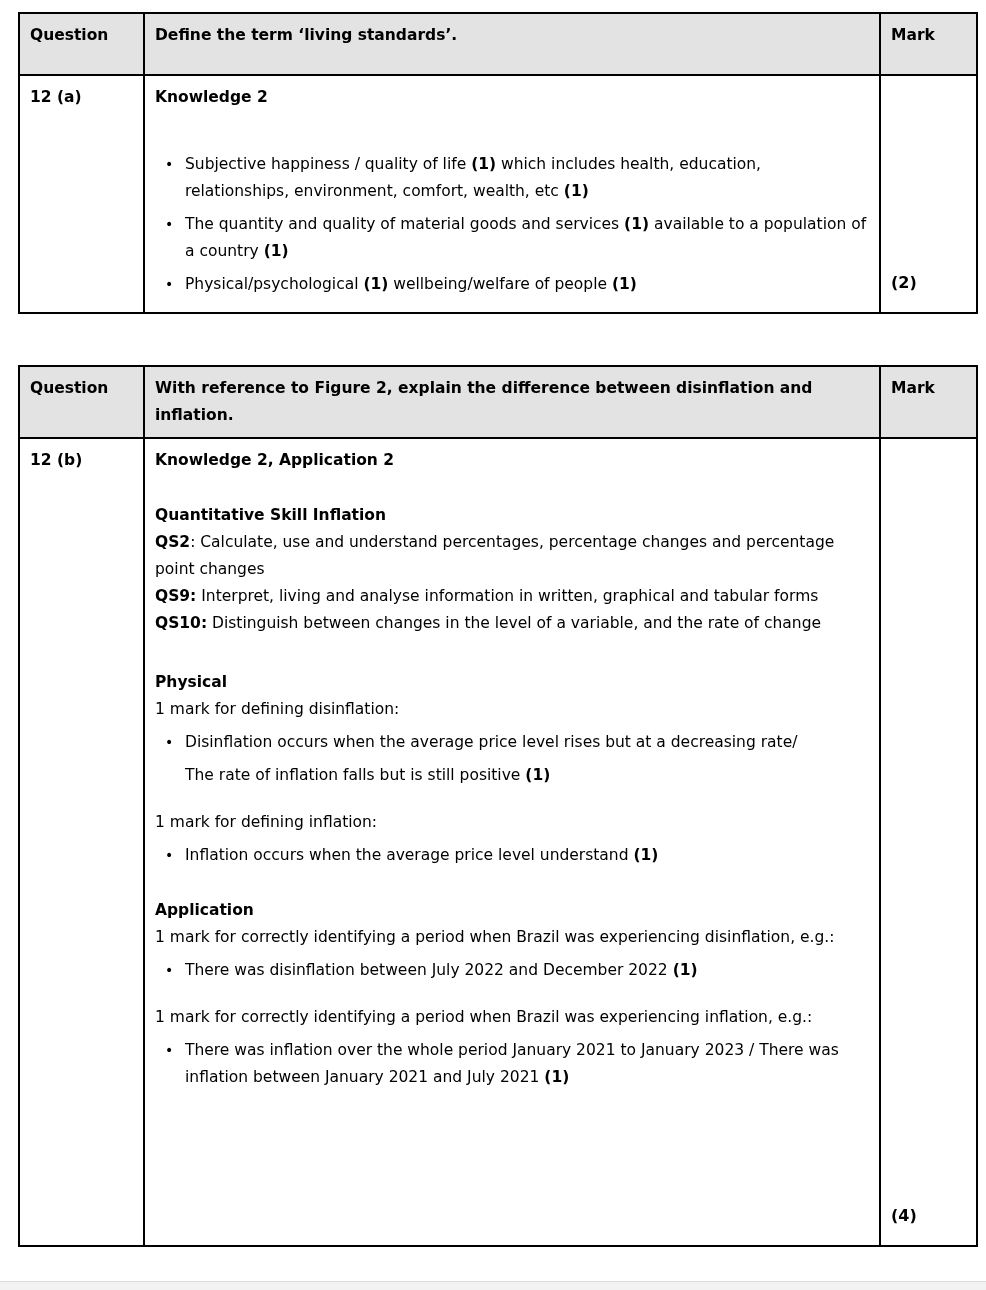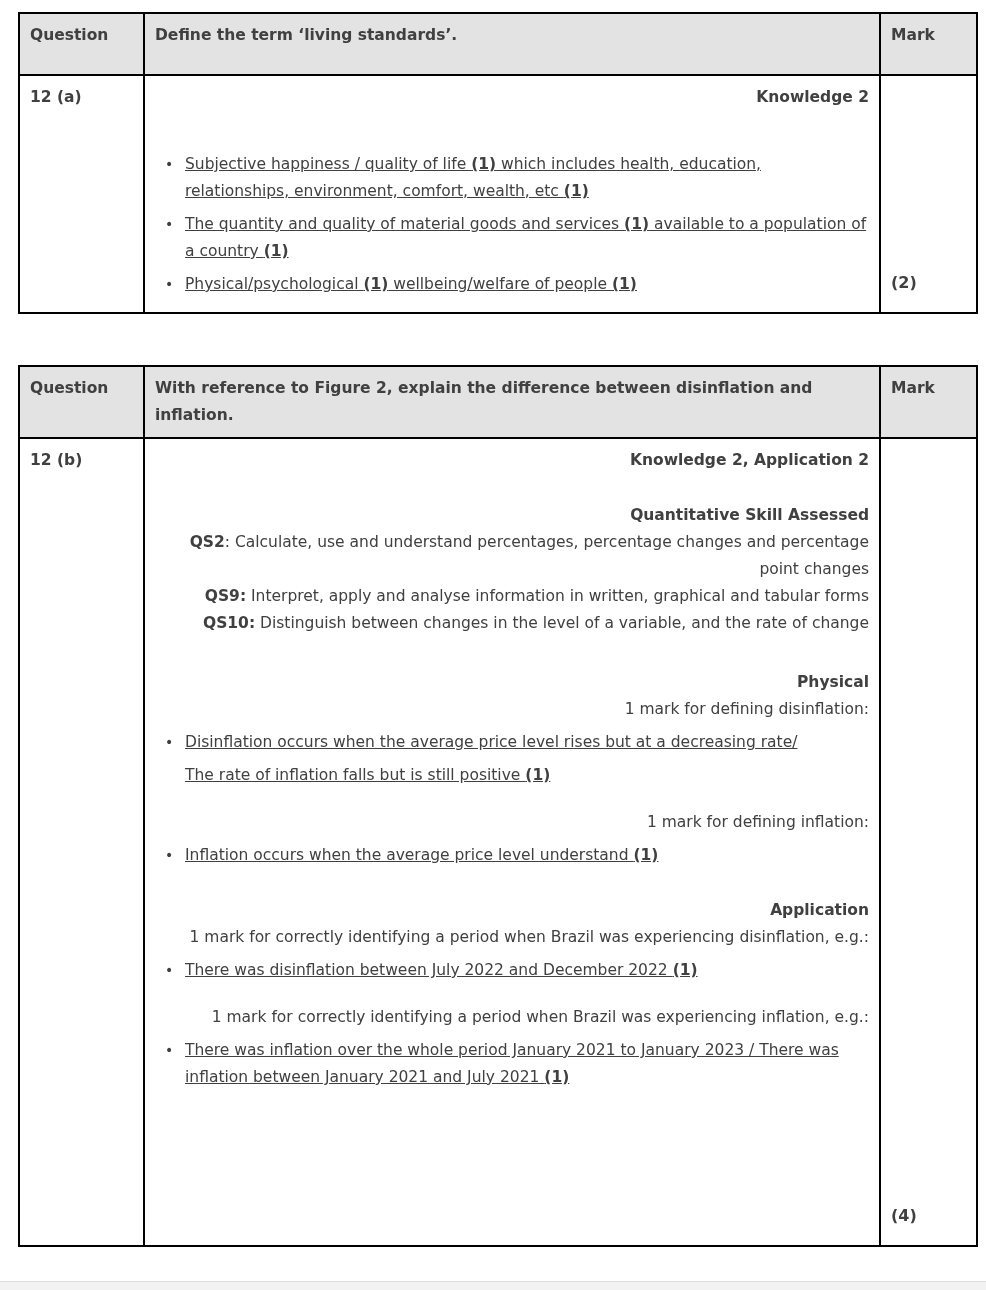--- a/index.html
+++ b/index.html
@@ -1,21 +1,21 @@
 <!DOCTYPE html>
 <html><head>
 <meta charset="utf-8">
 <style>
   html,body{margin:0;padding:0;background:#ffffff;}
   .page{
     position:relative;
     width:986px;height:1290px;
     background:#ffffff;
     font-family:"DejaVu Sans","Liberation Sans",sans-serif;
-    color:#404040;
+    color:#000000;
     overflow:hidden;
   }
   table.ms{
     border-collapse:collapse;
     table-layout:fixed;
     width:958px;
     margin-left:18px;
   }
   table.t1{margin-top:12px;}
   table.t2{margin-top:51px;}
@@ -42,31 +42,31 @@
   .t2 tr.body-row{height:808px;}
   td.qid-cell{font-weight:bold;font-size:16px;}
   td.mark-cell{position:relative;}
   .mark-value{
     position:absolute;
     left:10px;bottom:16px;
     font-weight:bold;
     font-size:16px;
   }
   
-  .block{margin:0;text-align:right;}
+  .block{margin:0;}
   .heading{font-weight:bold;}
   .bullet{display:flex;margin:6px 0;}
   .bullet-marker{
     width:20px;
     flex:0 0 20px;
     margin-left:10px;
     text-align:left;
     font-size:14px;
   }
-  .bullet-body{flex:1;text-decoration:underline;}
+  .bullet-body{flex:1;}
   .footer-strip{
     position:absolute;
     left:0;bottom:0;
     width:100%;height:8px;
     background:#f2f2f2;
     border-top:1px solid #dcdcdc;
   }
 </style>
 </head>
 <body>
@@ -126,23 +126,23 @@
         <tr class="hdr-row">
       <td class="hdr">Question</td>
       <td class="prompt-cell">With reference to Figure 2, explain the difference between disinflation and inflation.</td>
       <td class="hdr">Mark</td>
     </tr>
     <tr class="body-row">
       <td class="qid-cell">12 (b)</td>
       <td class="answer-cell">
             <div class="block heading"><b>Knowledge 2, Application 2</b></div>
             <div style="height: 28px;"></div>
-            <div class="block heading"><b>Quantitative Skill Assessed</b></div>
+            <div class="block heading"><b>Quantitative Skill Inflation</b></div>
             <div class="block"><b>QS2</b><span>: Calculate, use and understand percentages, percentage changes and percentage point changes</span></div>
-            <div class="block"><b>QS9:</b><span> Interpret, apply and analyse information in written, graphical and tabular forms</span></div>
+            <div class="block"><b>QS9:</b><span> Interpret, living and analyse information in written, graphical and tabular forms</span></div>
             <div class="block"><b>QS10:</b><span> Distinguish between changes in the level of a variable, and the rate of change</span></div>
             <div style="height: 32px;"></div>
             <div class="block heading"><b>Physical</b></div>
             <div class="block"><span>1 mark for defining disinflation:</span></div>
             <div class="bullet">
               <span class="bullet-marker">•</span>
               <div class="bullet-body">
                 <div><span>Disinflation occurs when the average price level rises but at a decreasing rate/</span></div>
                 <div style="margin-top: 6px;"><span>The rate of inflation falls but is still positive </span><b>(1)</b></div>
               </div>

